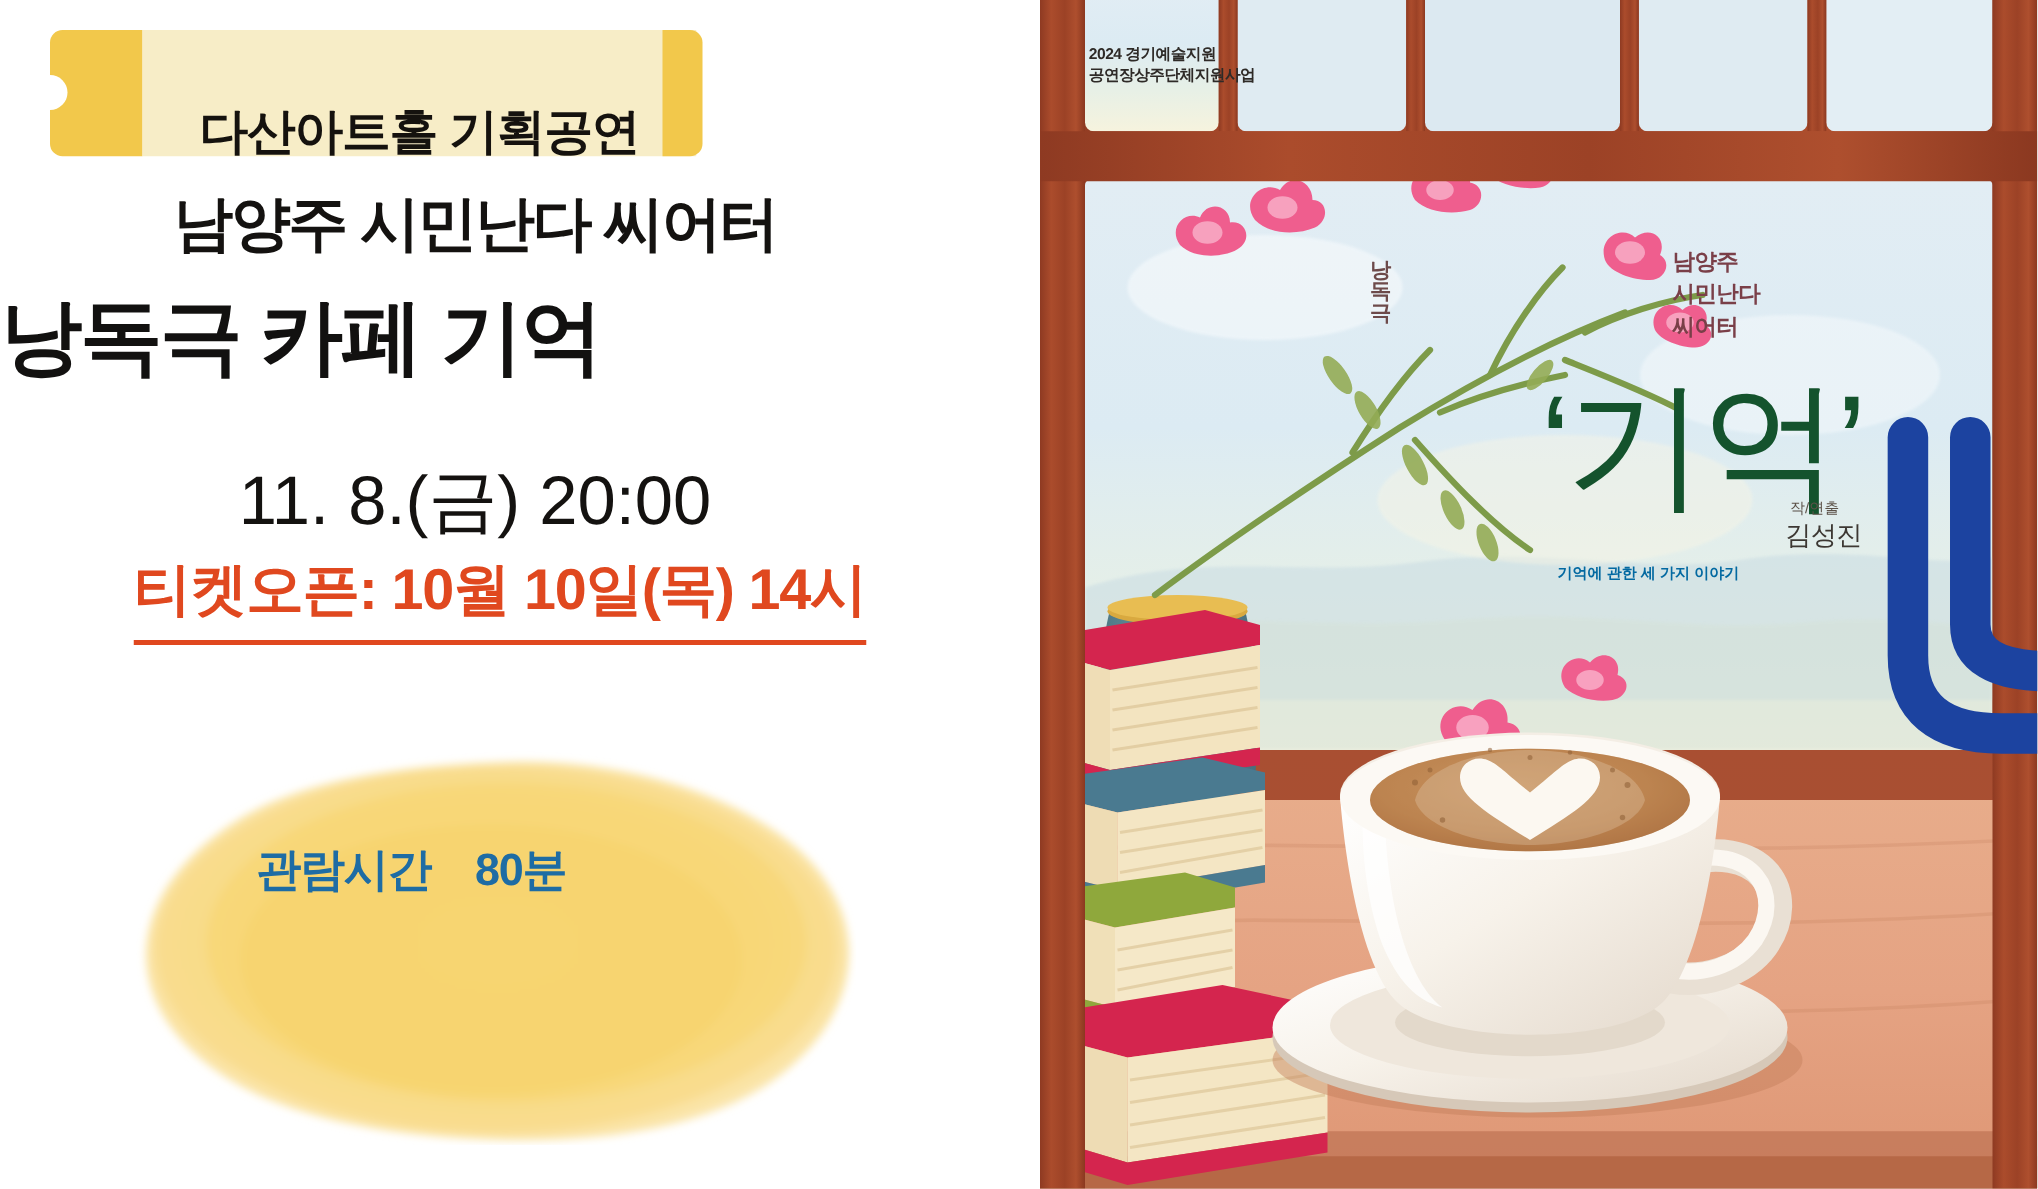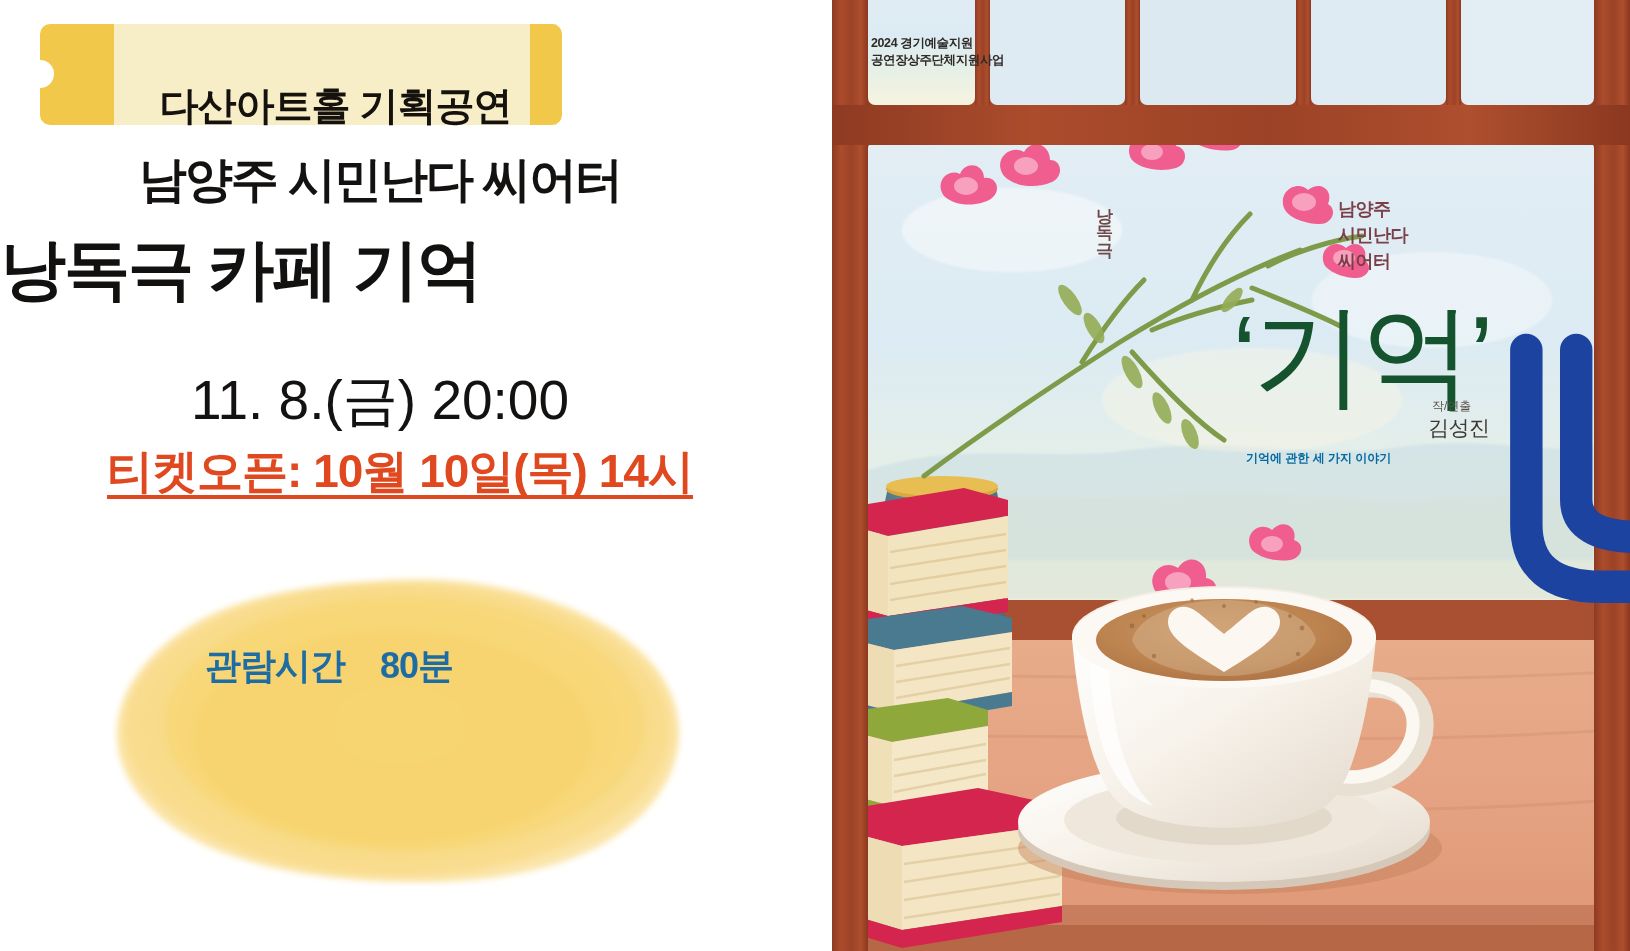--- a/index.html
+++ b/index.html
@@ -50,25 +50,25 @@
     position:absolute;left:0;top:345px;width:760px;text-align:center;
     font-size:55px;font-weight:normal;color:#141210;letter-spacing:0px;
     line-height:1;white-space:nowrap;margin-top:28px;
   }
   .ticketopen{
     position:absolute;left:0;top:448px;width:800px;text-align:center;
     font-size:46px;font-weight:bold;color:#E0481F;letter-spacing:-1px;
     line-height:1;white-space:nowrap;
   }
   .ticketopen span.u{
-    border-bottom:4px solid #E0481F;padding-bottom:1px;display:inline-block;
+    border-bottom:4px solid #E0481F;padding-bottom:18px;display:inline-block;
   }
 
   
-  .blob-wrap{position:absolute;left:105px;top:566px;width:580px;height:320px;}
+  .blob-wrap{position:absolute;left:105px;top:596px;width:580px;height:320px;}
   .blob{position:absolute;left:0;top:0;width:580px;height:320px;}
   .info{
     position:absolute;left:100px;top:75px;width:440px;
     color:#1E6CA4;font-size:36px;font-weight:bold;line-height:1.38;
     letter-spacing:-1px;white-space:nowrap;
   }
   .info-row{display:block;}
   .info-label{display:inline-block;min-width:175px;}
 
   

